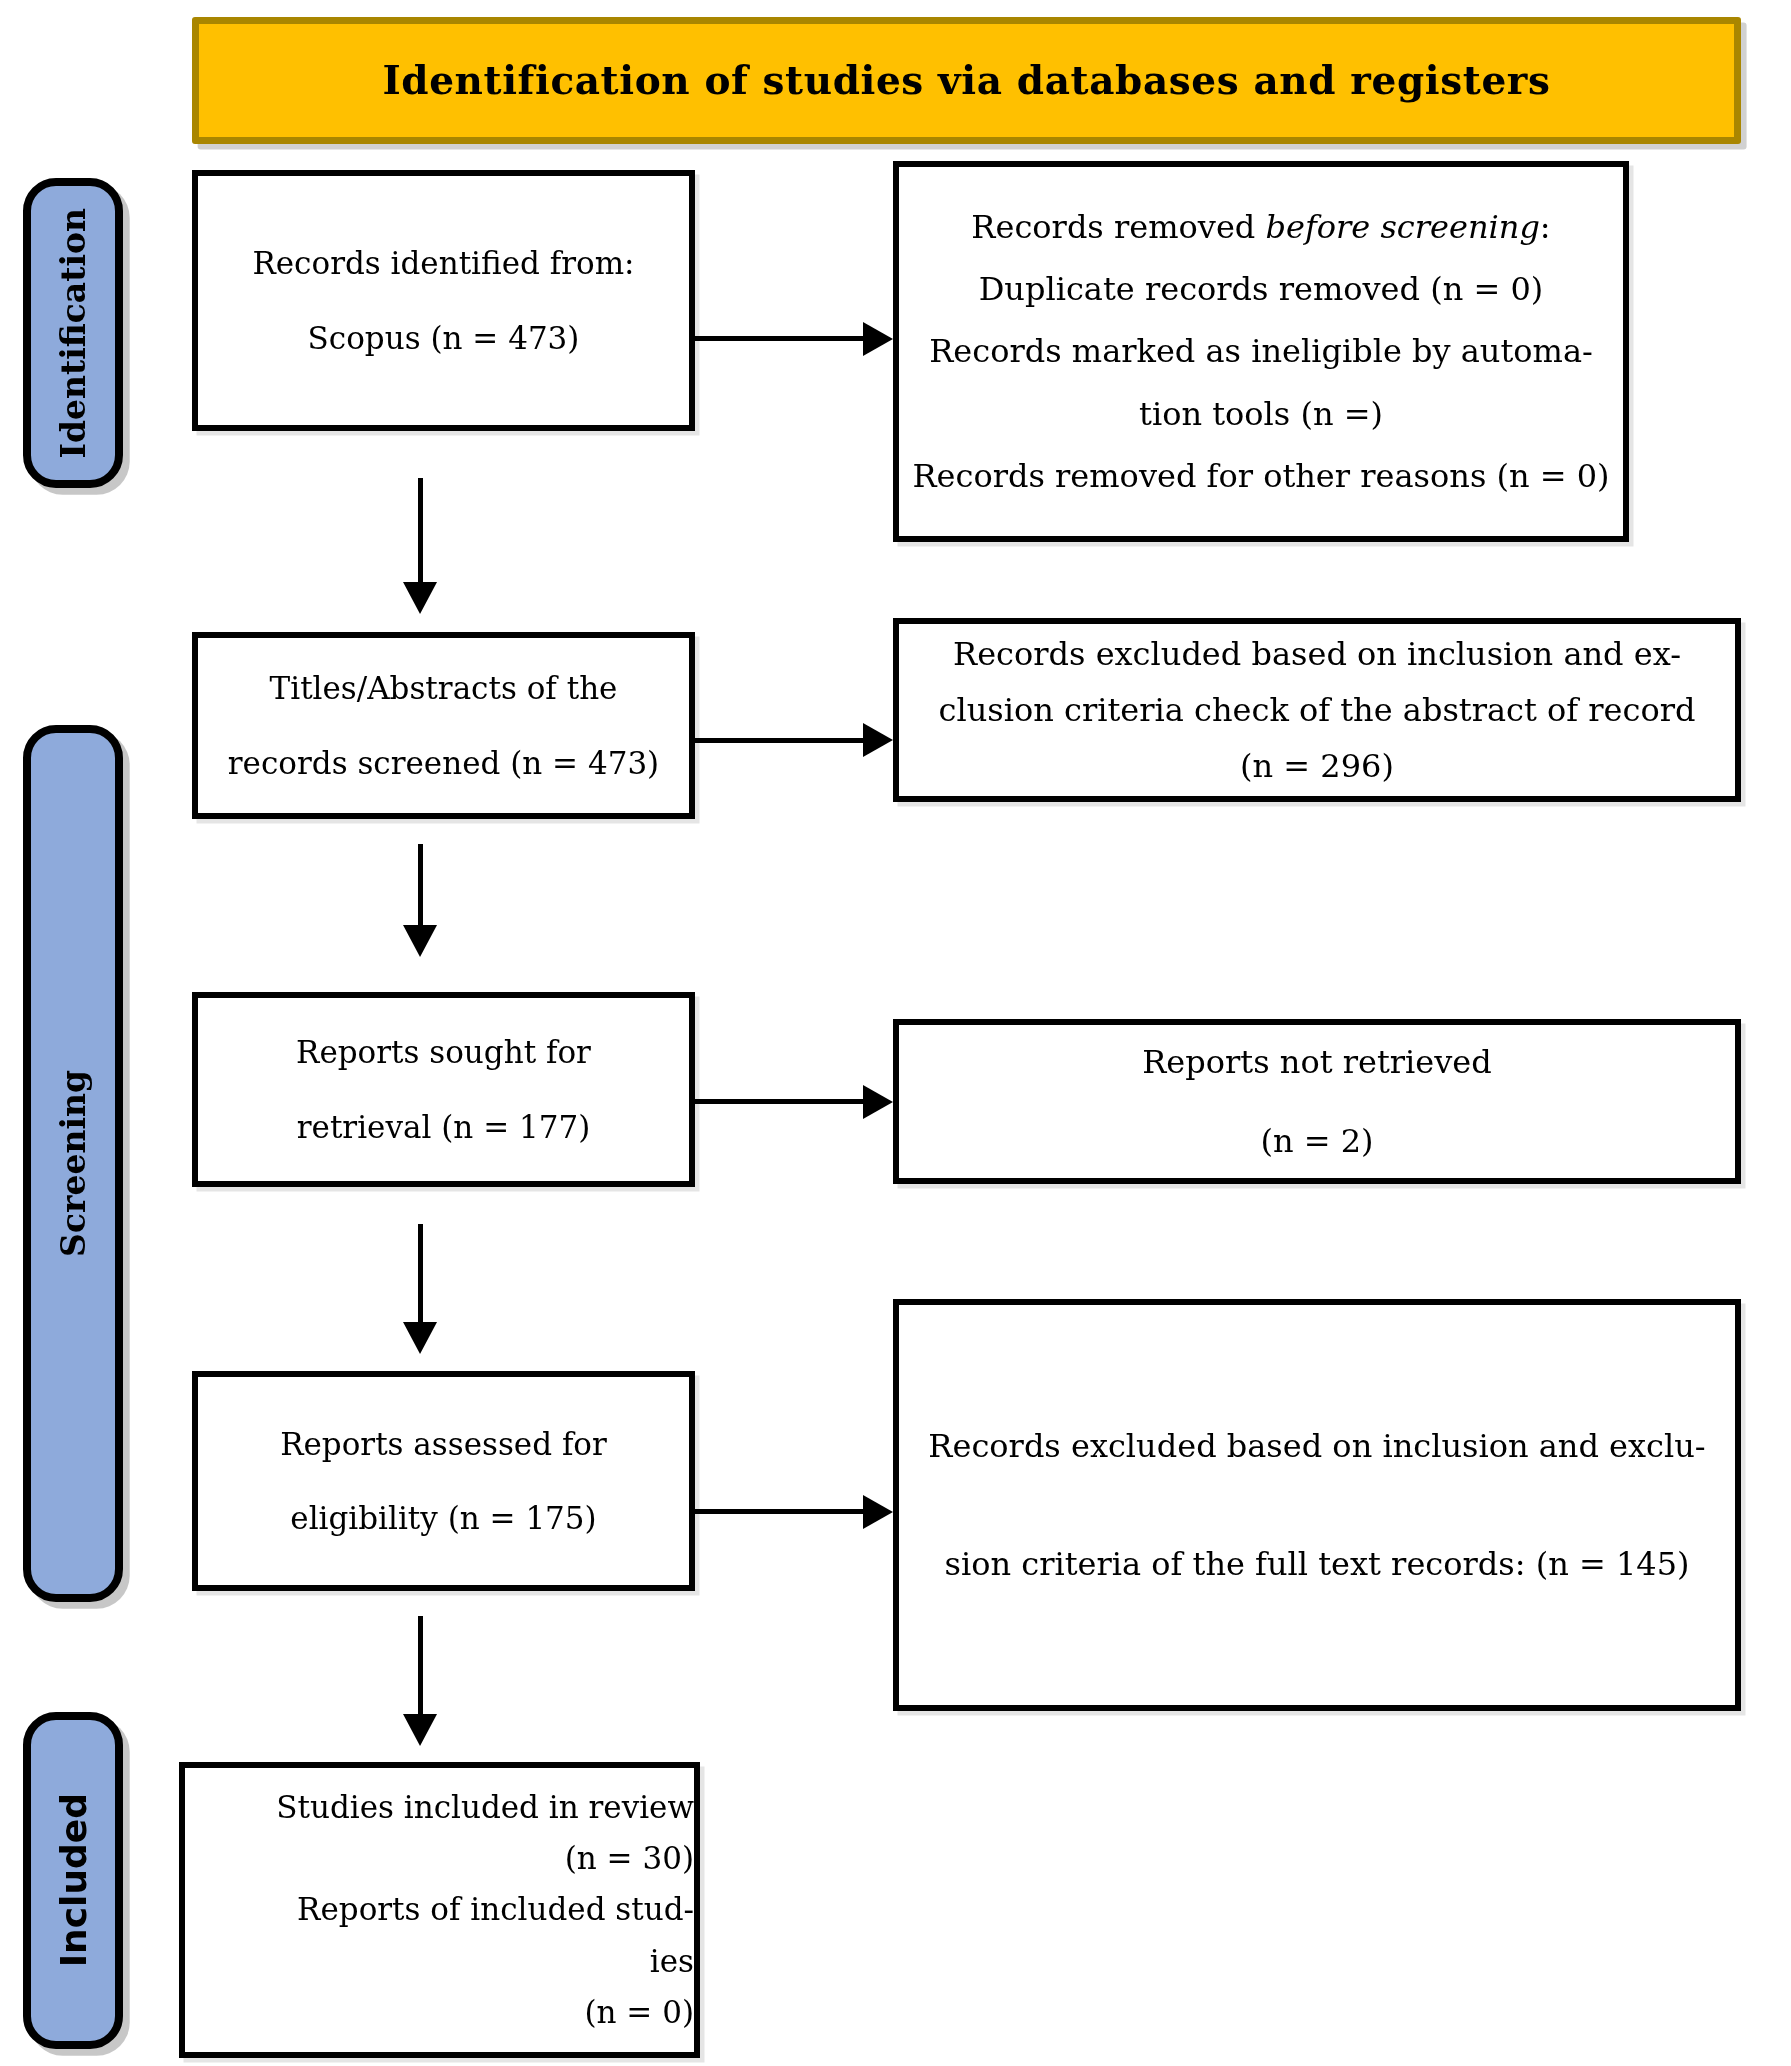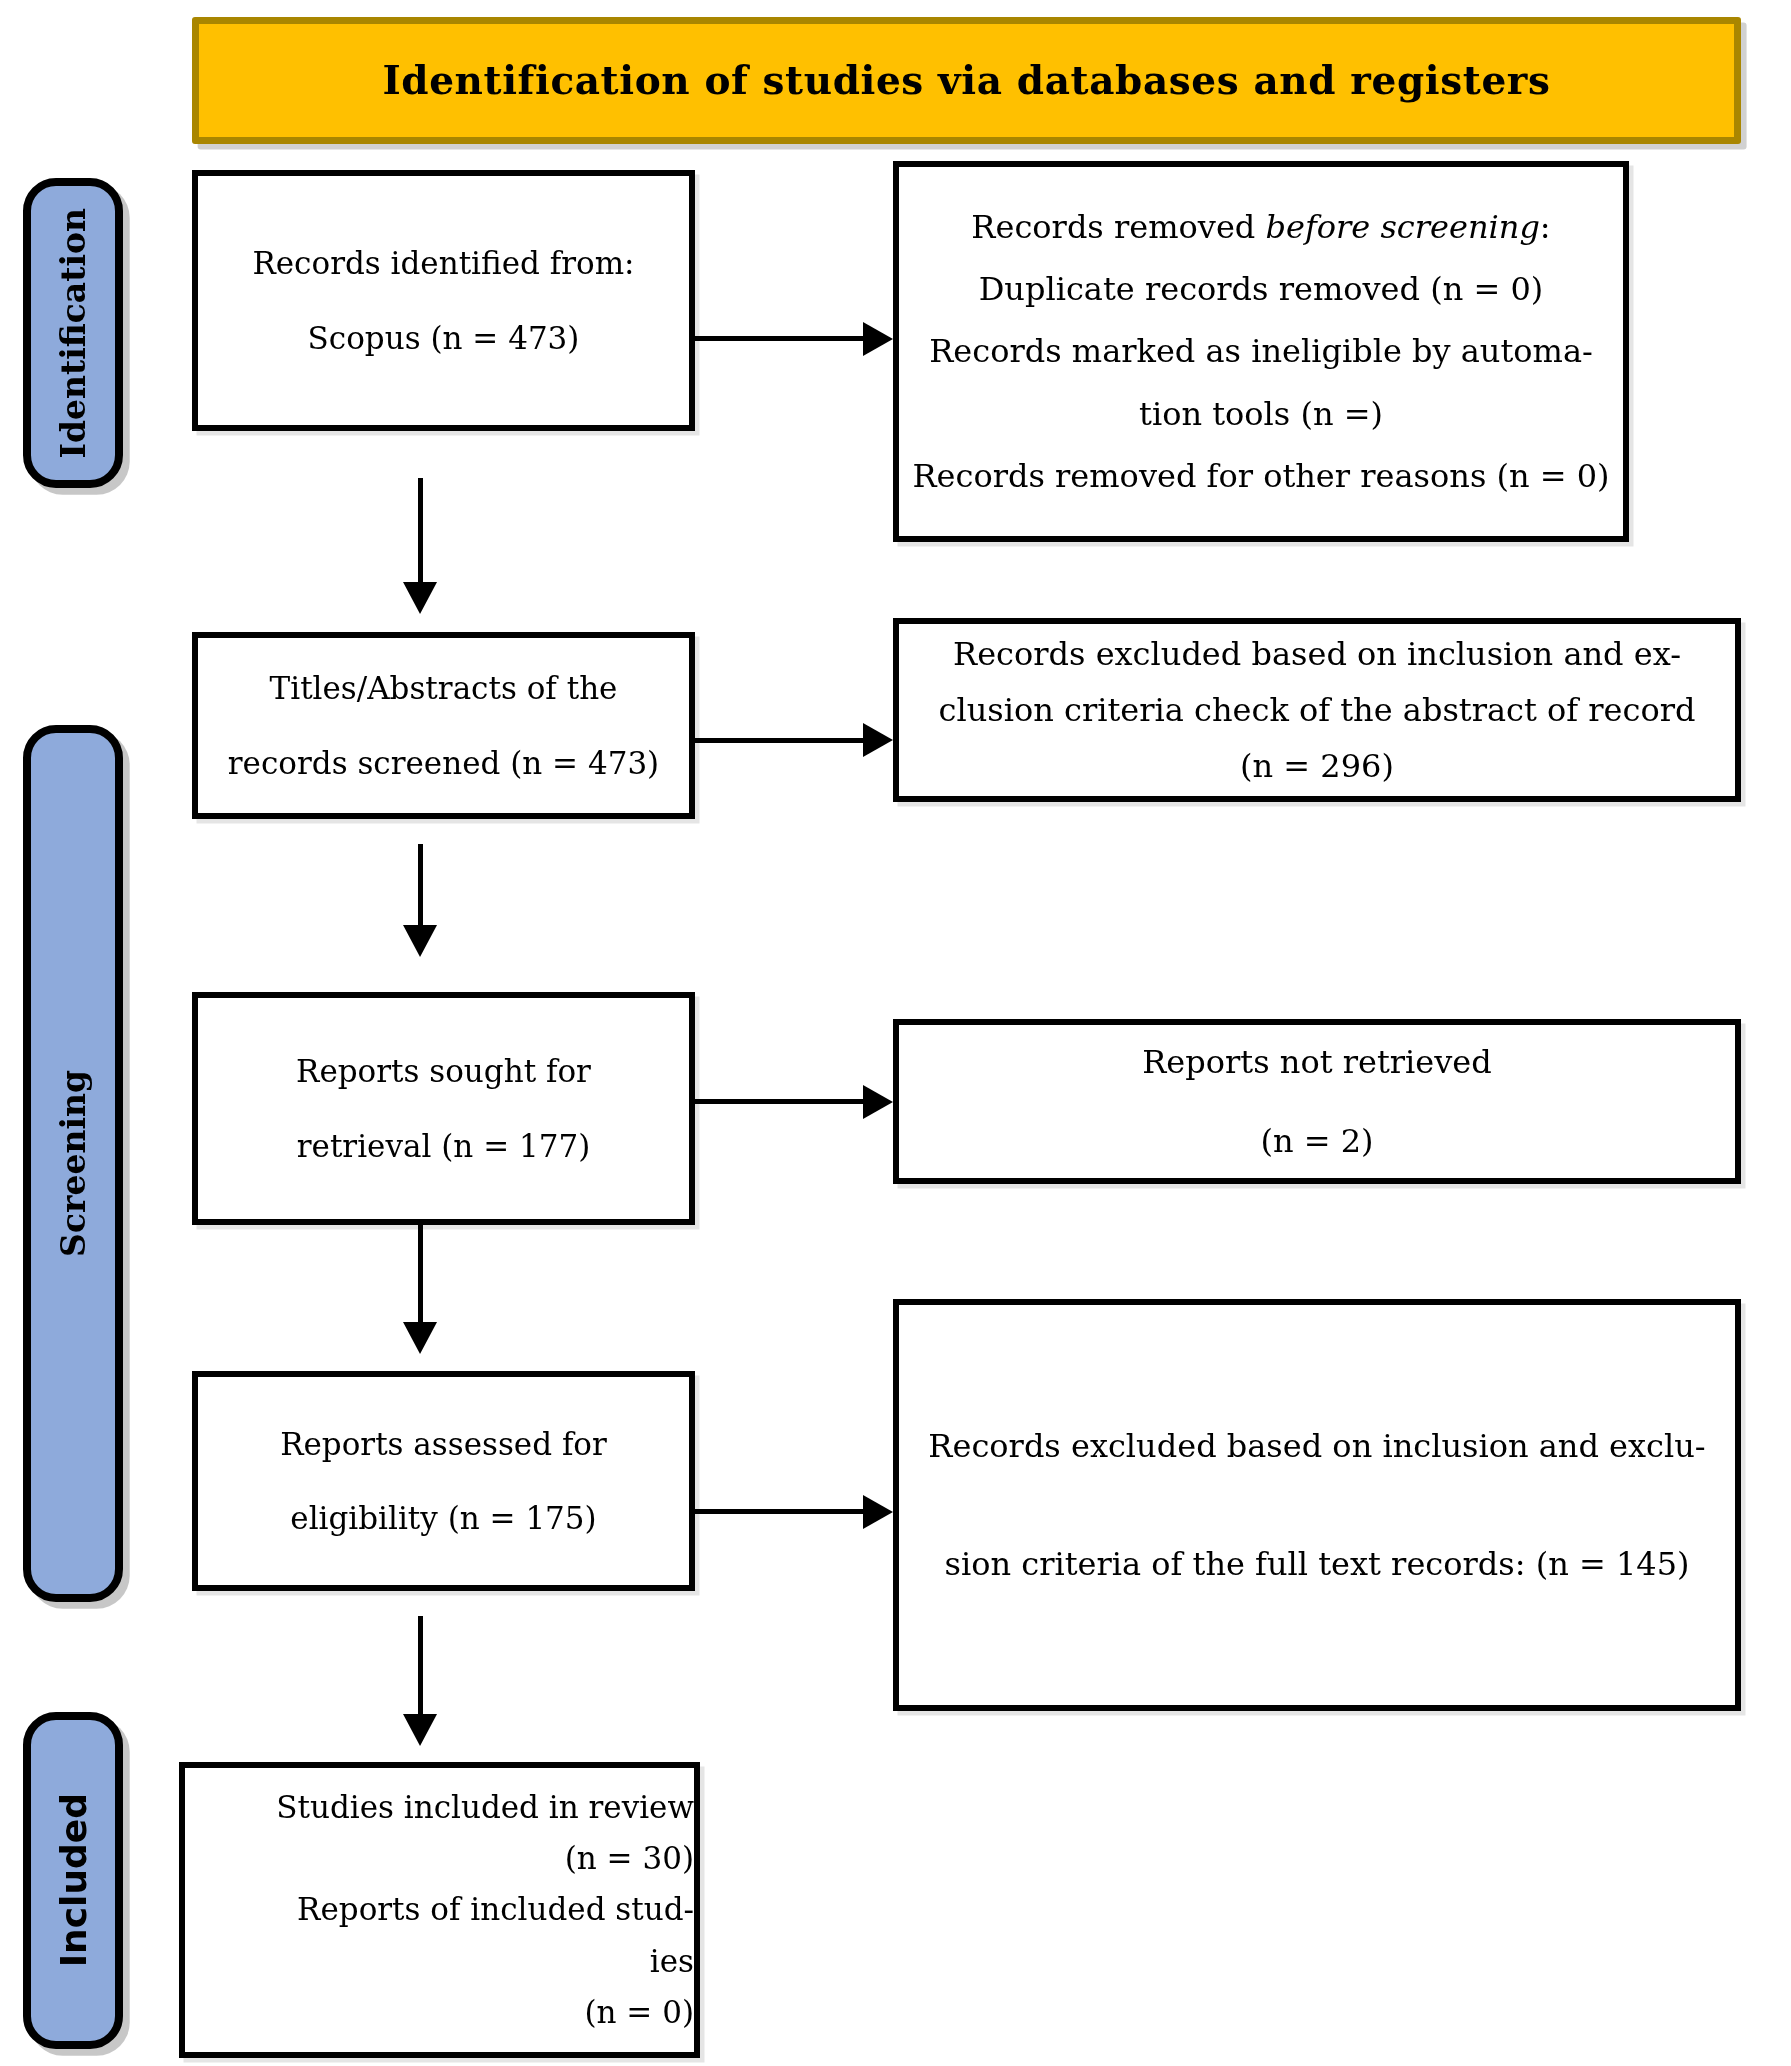--- a/index.html
+++ b/index.html
@@ -66,21 +66,21 @@
     border: 6.7px solid #000000;
     box-shadow: 4.5px 4.5px 0 rgba(0,0,0,0.10);
     display: flex; flex-direction: column;
     align-items: center; justify-content: center;
     text-align: center;
     font-size: 31px;
     line-height: 2.4;
   }
   .box-records-identified { left: 192px; top: 170px;  width: 503px;  height: 261px; }
   .box-titles-abstracts   { left: 192px; top: 632px; width: 503px;  height: 187px; }
-  .box-reports-sought     { left: 192px; top: 992px; width: 503px;  height: 233px; }
+  .box-reports-sought     { left: 192px; top: 992px; width: 503px;  height: 195px; }
   .box-reports-assessed   { left: 192px; top: 1371px; width: 503px;  height: 220px; }
   .box-studies-included   { left: 179px; top: 1762px; width: 521px;  height: 296px; line-height: 1.65; text-align: right; }
 
   .box-records-removed            { left: 893px; top: 161px;  width: 736px; height: 381px; font-size: 32px; line-height: 1.95; }
   .box-excluded-abstract          { left: 893px; top: 618px; width: 848px; height: 184px; font-size: 32px; line-height: 1.75; }
   .box-reports-not-retrieved      { left: 893px; top: 1019px; width: 848px; height: 165px; font-size: 32px; line-height: 2.45; }
   .box-excluded-fulltext          { left: 893px; top: 1299px; width: 848px; height: 412px; font-size: 32px; line-height: 3.7; }
 
   .fline { width: 100%; }
   .ital { font-style: italic; }

